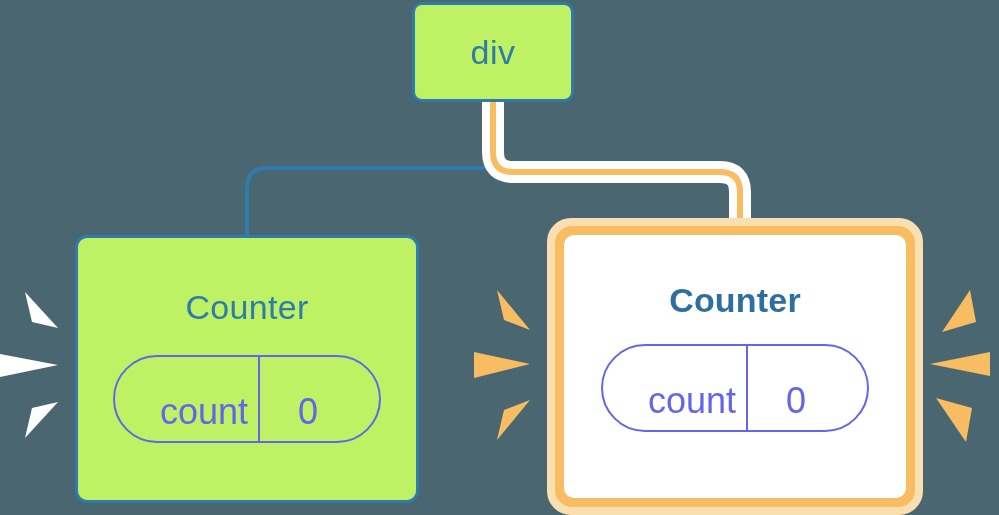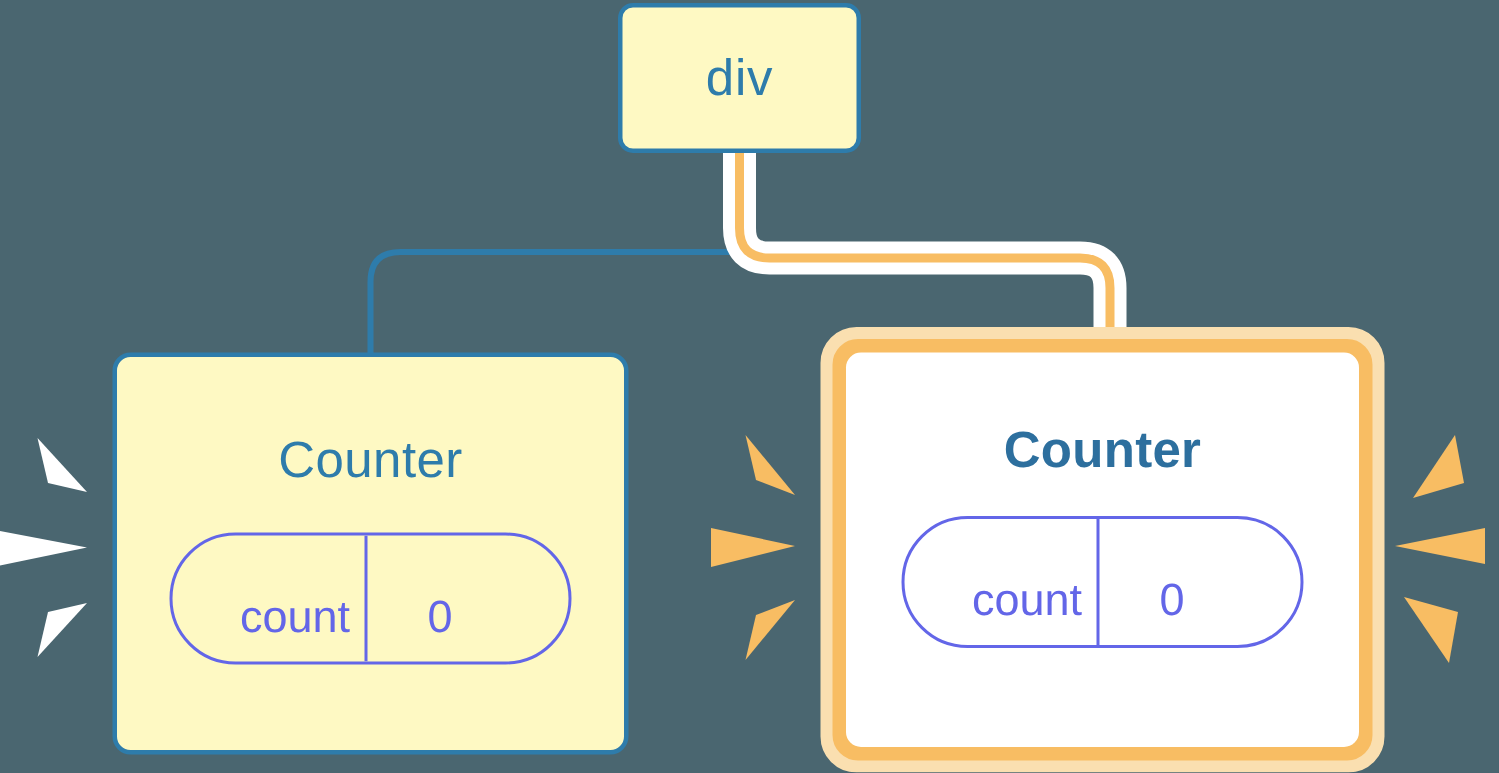--- a/index.html
+++ b/index.html
@@ -26,21 +26,21 @@
     top: 0;
     width: 999px;
     height: 515px;
     pointer-events: none;
   }
 
   
   .node {
     position: absolute;
     box-sizing: border-box;
-    background: #fef9c3;
+    background: #bef264;
     display: flex;
     flex-direction: column;
     align-items: center;
   }
 
   
   .node-root {
     left: 412px;
     top: 2px;
     width: 162px;
@@ -128,21 +128,21 @@
   }
   .pill-left {
     width: 45px;
   }
   .state-pill .pill-key,
   .state-pill .pill-value {
     display: flex;
     align-items: center;
     justify-content: center;
     color: #6366e8;
-    font-size: 30px;
+    font-size: 36px;
     font-weight: 400;
     margin-top: 26px;
   }
   .state-pill .pill-key {
     padding: 0 10px 0 0;
   }
   .state-pill .pill-divider {
     width: 2px;
     background: #6366e8;
   }

